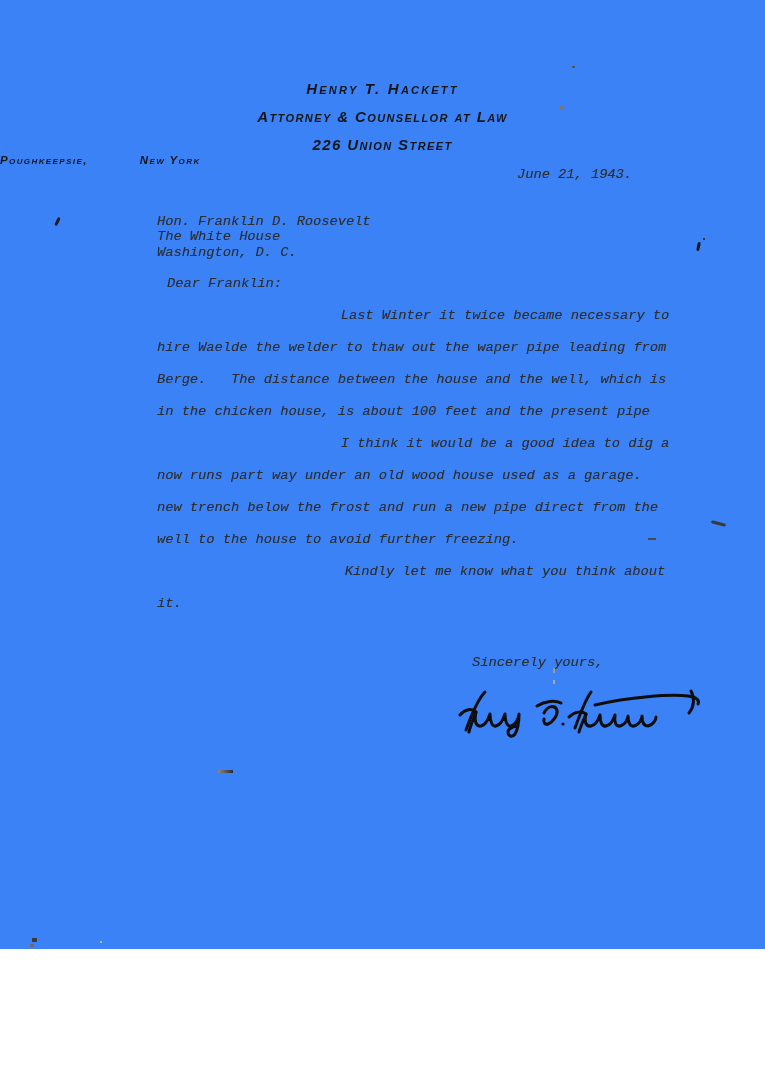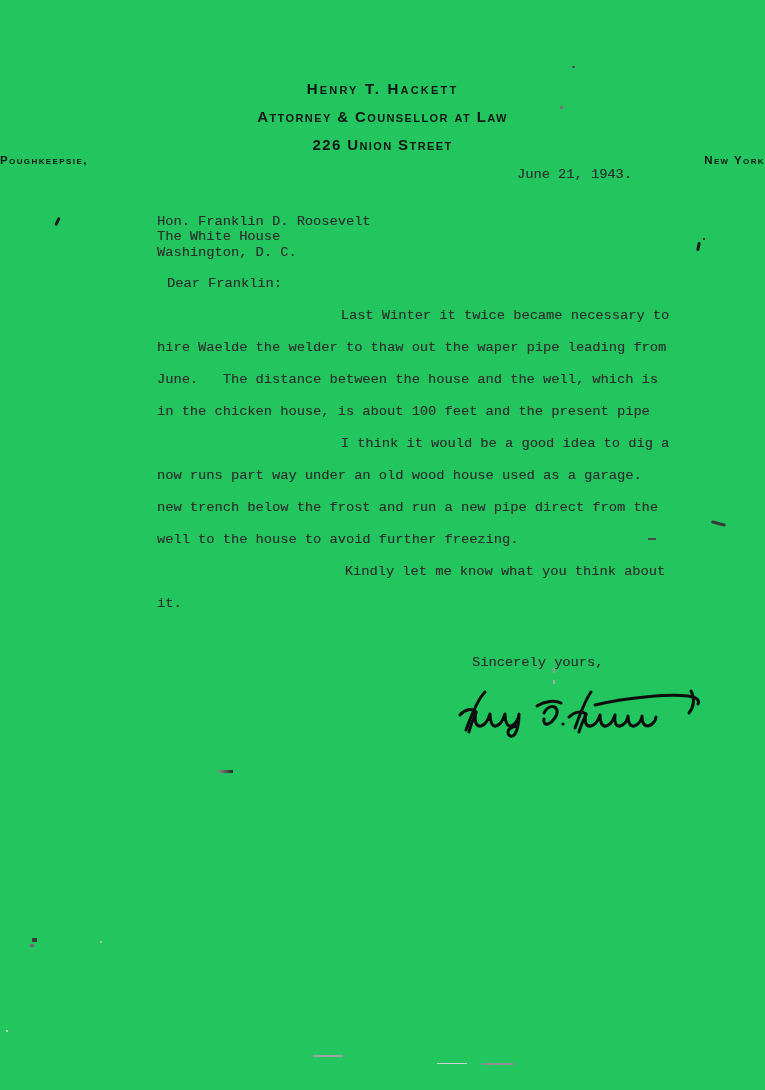--- a/index.html
+++ b/index.html
@@ -1,39 +1,40 @@
 <!DOCTYPE html>
 <html><head>
 <meta charset="utf-8">
 <title>Document</title>
 <style>
   html, body { margin: 0; padding: 0; background: #ffffff; }
   .page {
     position: relative;
     width: 765px;
-    height: 1090px;
-    background: #22c55e;
+    height: 949px;
+    background: #3b82f6;
     overflow: hidden;
     font-family: "Liberation Mono", monospace;
     color: #2e2e2e;
+    font-style: italic;
   }
   
   .letterhead {
     position: absolute;
     top: 80px; left: 0; width: 100%;
     text-align: center;
     color: #151515;
     font-family: "Liberation Sans", sans-serif;
     font-variant: small-caps;
     font-weight: bold;
   }
   .lh-name { font-size: 15px; letter-spacing: 2.2px; }
   .lh-sub  { font-size: 15px; letter-spacing: 1.4px; margin-top: 11px; }
   .lh-cityrow {
-    display: flex; justify-content: space-between; gap: 52px;
+    display: flex; justify-content: flex-start; gap: 52px;
     font-size: 11.5px; letter-spacing: 1.4px; margin-top: 1px;
   }
   
   .typed { font-size: 13.7px; text-shadow: 0.3px 0.3px 0 rgba(40,40,40,0.35); }
   .date       { position: absolute; left: 517px; top: 167px; }
   .recipient  { position: absolute; left: 157px; top: 214px; line-height: 15.4px; }
   .salutation { position: absolute; left: 167px; top: 276px; }
   .letter-body{ position: absolute; left: 157px; top: 300px; line-height: 32px; width: 540px; }
   .line   { white-space: pre; height: 32px; }
   .indent { padding-left: 156px; text-align: center; }
@@ -80,21 +81,21 @@
     <div>Hon. Franklin D. Roosevelt</div>
     <div>The White House</div>
     <div>Washington, D. C.</div>
   </div>
 
   <div class="typed salutation">Dear Franklin:</div>
 
   <div class="typed letter-body">
     <div class="line indent">Last Winter it twice became necessary to</div>
     <div class="line">hire Waelde the welder to thaw out the waper pipe leading from</div>
-    <div class="line">June.   The distance between the house and the well, which is</div>
+    <div class="line">Berge.   The distance between the house and the well, which is</div>
     <div class="line">in the chicken house, is about 100 feet and the present pipe</div>
     <div class="line indent">I think it would be a good idea to dig a</div>
     <div class="line">now runs part way under an old wood house used as a garage.</div>
     <div class="line">new trench below the frost and run a new pipe direct from the</div>
     <div class="line">well to the house to avoid further freezing.</div>
     <div class="line indent">Kindly let me know what you think about</div>
     <div class="line">it.</div>
   </div>
 
   <div class="typed closing">Sincerely yours,</div>

